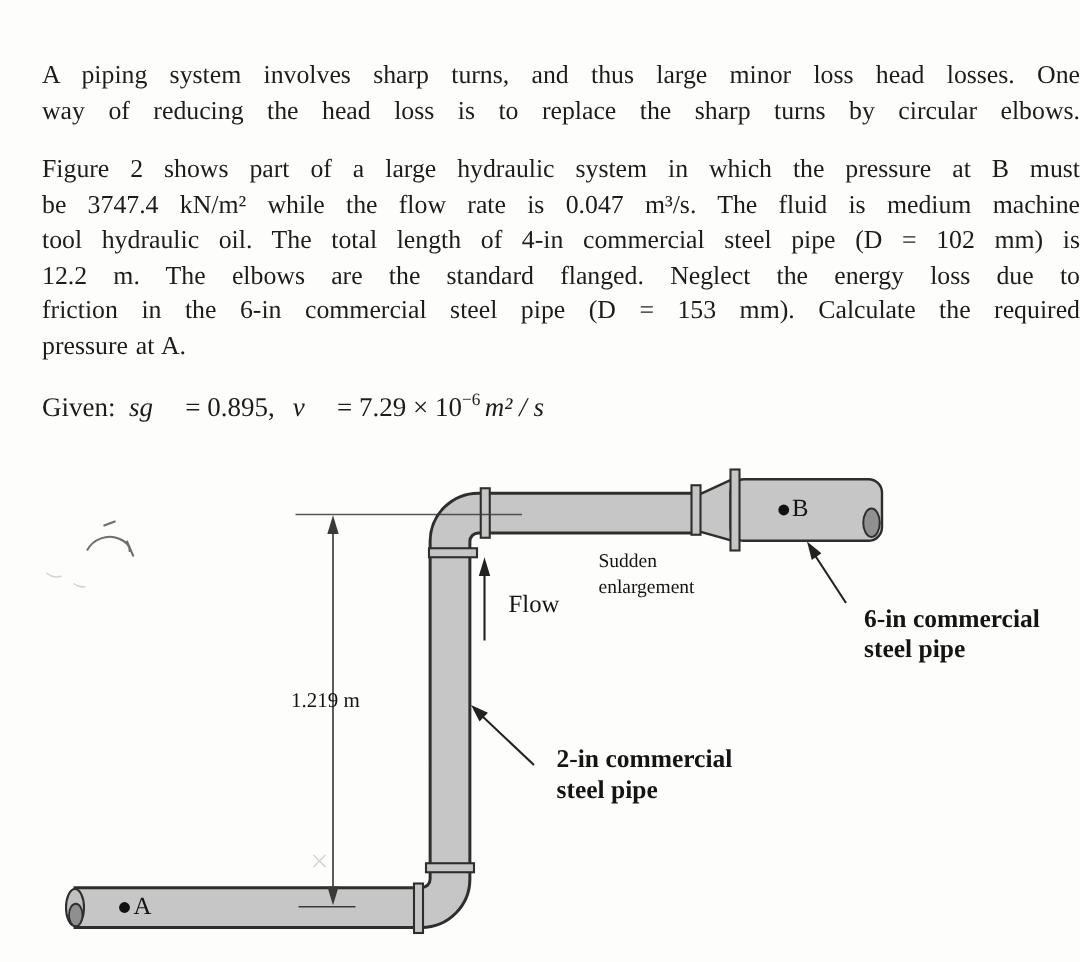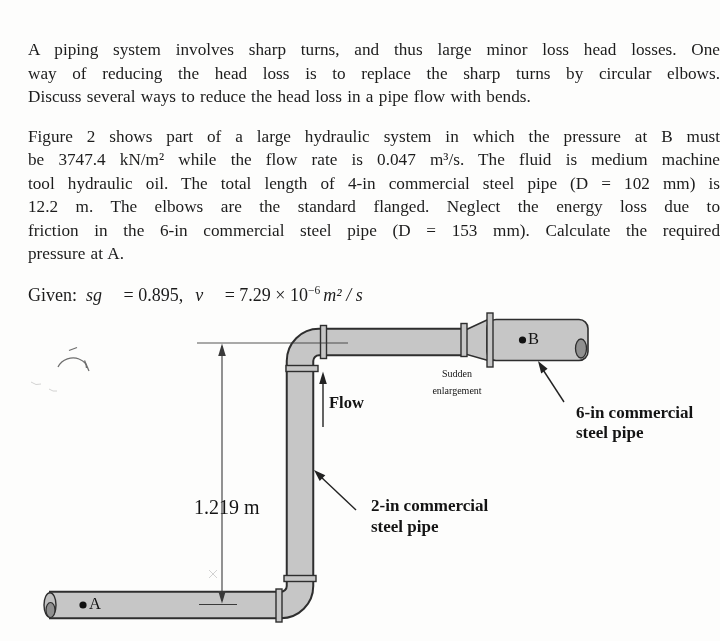--- a/index.html
+++ b/index.html
@@ -22,37 +22,36 @@
   .given .it{font-style:italic;}
   .given .gap1{margin-left:9px;}
   .given .gap2{margin-left:17px;}
   .given .gap3{margin-left:12px;}
   .given sup{font-size:11.5px;line-height:0;}
   .given .gunit{margin-left:3px;text-align:right;}
 
   .diagram{position:absolute;left:0;top:300px;width:720px;height:341px;}
   .diagram svg{position:absolute;left:0;top:0;}
   .dlabel{position:absolute;white-space:pre-line;font-size:16.5px;color:#141414;}
-  .lbl-flow{left:329px;top:93px;font-weight:bold;}
-  .lbl-sudden{left:399px;top:66px;width:116px;text-align:center;font-size:10px;line-height:16.5px;}
+  .lbl-flow{left:339px;top:93px;}
+  .lbl-sudden{left:399px;top:66px;width:116px;text-align:left;font-size:13px;line-height:16.5px;}
   .lbl-b{left:528px;top:29px;}
   .lbl-a{left:89px;top:294px;}
   .lbl-6in{left:576px;top:103px;font-weight:bold;font-size:17px;line-height:20px;}
   .lbl-4in{left:371px;top:195px;font-weight:bold;font-size:17px;line-height:21px;}
-  .lbl-dim{left:194px;top:160px;font-size:20px;margin-top:36px;}
+  .lbl-dim{left:194px;top:160px;font-size:14px;}
 </style>
 </head>
 <body>
 
 <div class="textblock">
   <p class="para para1">
     </p>
     <div class="ln">A piping system involves sharp turns, and thus large minor loss head losses. One</div>
     <div class="ln">way of reducing the head loss is to replace the sharp turns by circular elbows.</div>
-    <div class="ln last">Discuss several ways to reduce the head loss in a pipe flow with bends.</div>
   <p></p>
   <p class="para para2">
     </p>
     <div class="ln">Figure 2 shows part of a large hydraulic system in which the pressure at B must</div>
     <div class="ln">be 3747.4 kN/m² while the flow rate is 0.047 m³/s. The fluid is medium machine</div>
     <div class="ln">tool hydraulic oil. The total length of 4-in commercial steel pipe (D = 102 mm) is</div>
     <div class="ln">12.2 m. The elbows are the standard flanged. Neglect the energy loss due to</div>
     <div class="ln">friction in the 6-in commercial steel pipe (D = 153 mm). Calculate the required</div>
     <div class="ln last">pressure at A.</div>
   <p></p>

